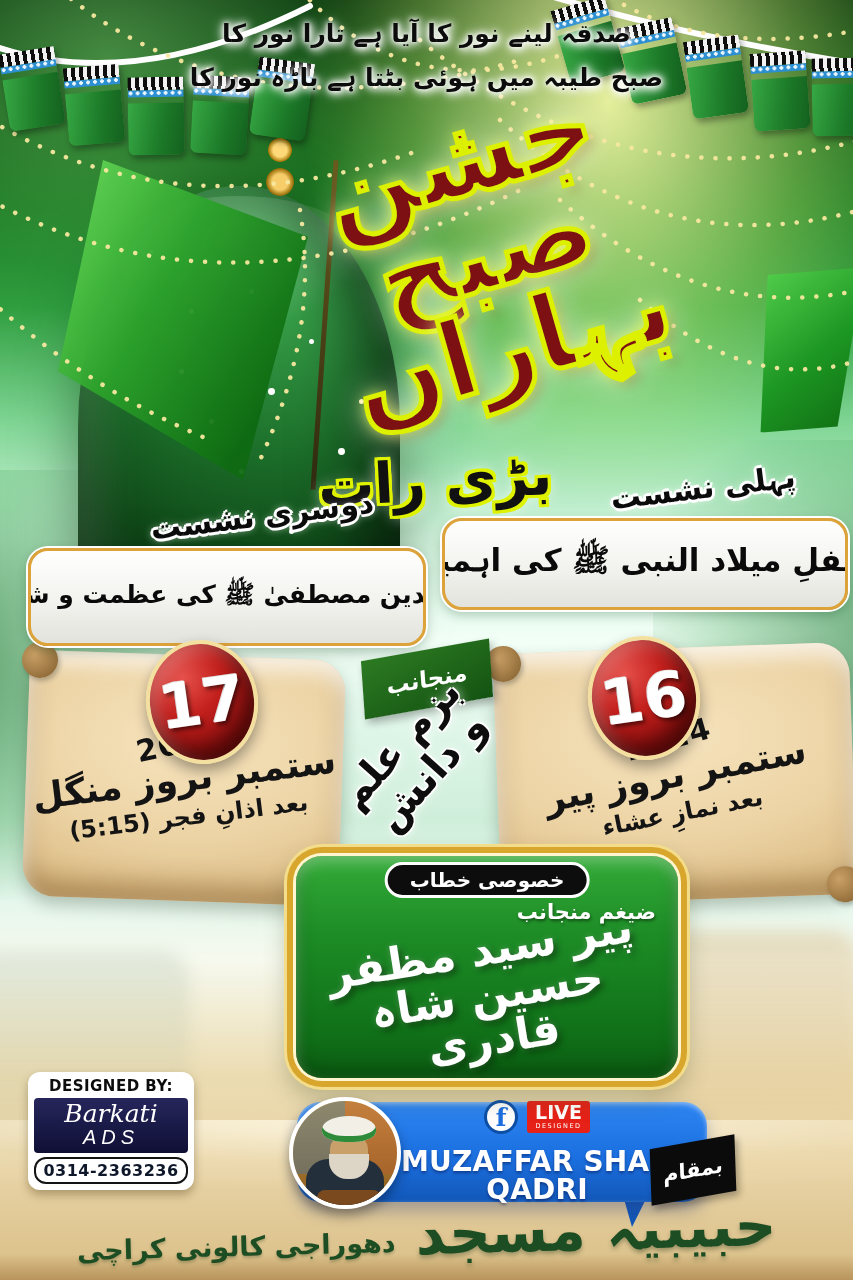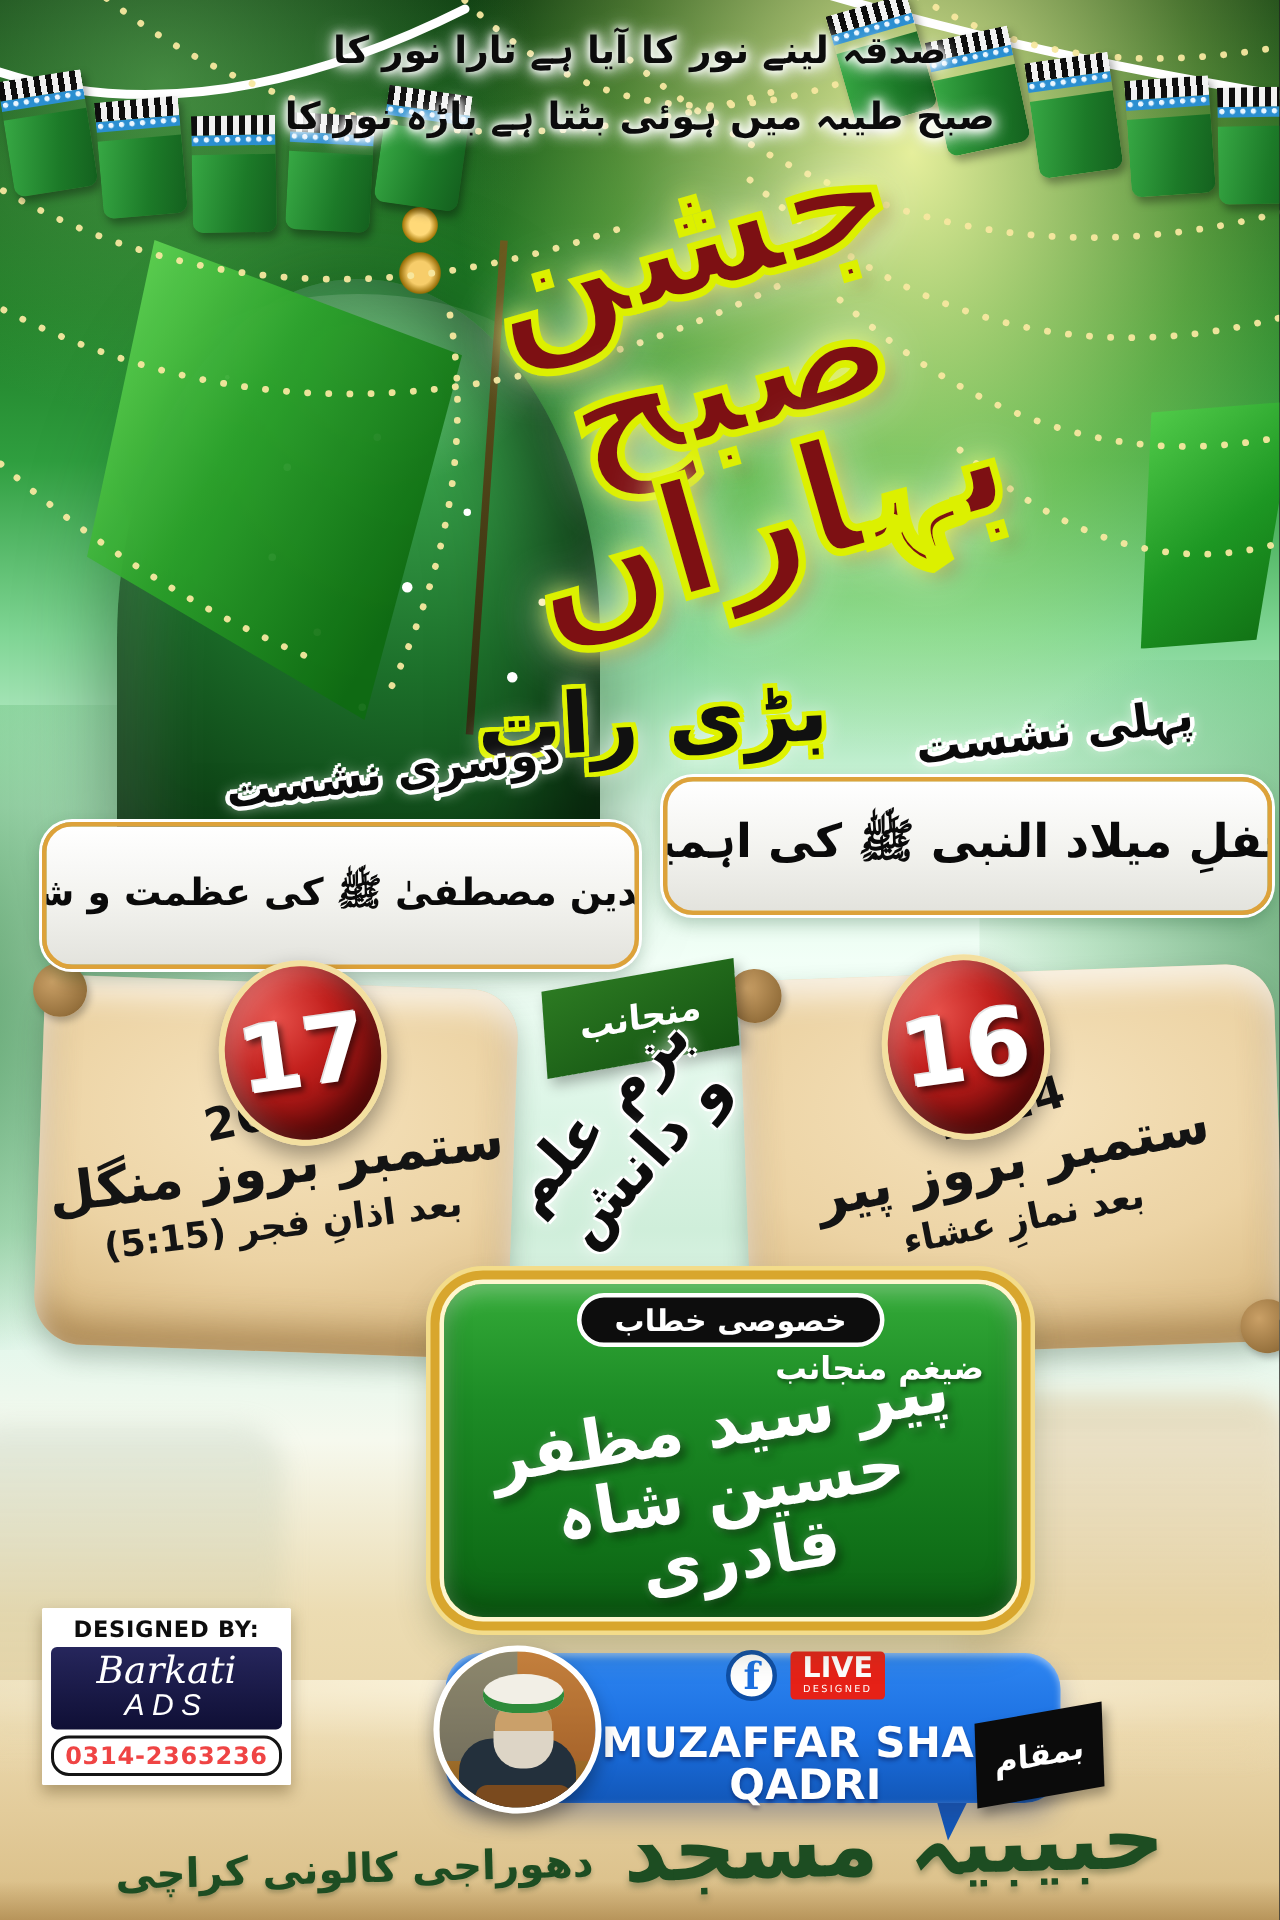--- a/index.html
+++ b/index.html
@@ -126,28 +126,28 @@
       inset 0 6px 14px rgba(255,255,255,.3), inset 0 -10px 18px rgba(0,40,0,.35);}
   .khitab-pill{position:absolute;top:6px;left:50%;transform:translateX(-50%);z-index:13;
     background:#0d0d0d;border:3px solid #fff;border-radius:22px;padding:3px 22px;color:#fff;
     font-size:20px;font-weight:bold;direction:rtl;white-space:nowrap;}
   .honorific{position:absolute;top:44px;right:22px;color:#fff;font-size:21px;font-weight:bold;direction:rtl;
     text-shadow:1px 2px 3px rgba(0,0,0,.45);}
   .speaker-name-urdu{position:absolute;left:6px;right:6px;top:62px;bottom:6px;display:flex;align-items:center;justify-content:center;
     transform:rotate(-9deg);direction:rtl;text-align:center;color:#fff;font-weight:bold;font-size:44px;line-height:1.02;
     text-shadow:3px 4px 6px rgba(0,40,0,.6),0 0 6px rgba(255,255,255,.25);}
   
-  .designer{left:28px;top:1072px;width:154px;z-index:12;background:#fff;border-radius:1px;padding:5px 6px 6px;
+  .designer{left:28px;top:1072px;width:154px;z-index:12;background:#fff;border-radius:12px;padding:5px 6px 6px;
     box-shadow:0 5px 10px rgba(90,70,30,.4);text-align:center;}
   .designer-heading{font-size:15px;font-weight:bold;color:#0d0d0d;letter-spacing:.5px;}
   .designer-brand{margin-top:3px;background:linear-gradient(180deg,#26265c,#0f0f35);border-radius:4px;color:#fff;padding:3px 4px 6px;}
   .brand-name{font-family:"DejaVu Serif",serif;font-style:italic;font-size:25px;line-height:1.05;}
   .brand-sub{font-family:Liberation Sans, sans-serif;font-style:italic;font-size:20px;letter-spacing:5px;line-height:1;}
   .designer-phone{margin-top:4px;background:#fff;border:2px solid #141414;border-radius:12px;
-    font-size:16px;font-weight:bold;color:#ef4444;padding:2px 0;letter-spacing:.5px;}
+    font-size:16px;font-weight:bold;color:#0f172a;padding:2px 0;letter-spacing:.5px;}
   
   .live-banner{left:297px;top:1102px;width:410px;height:100px;z-index:11;border-radius:24px;
     background:linear-gradient(180deg,#2e86f2 0%,#1b6fe0 55%,#1257b8 100%);
     box-shadow:0 9px 16px rgba(40,60,120,.35), inset 0 2px 5px rgba(255,255,255,.5);
     display:flex;flex-direction:column;justify-content:center;gap:14px;padding-left:70px;box-sizing:border-box;}
   .banner-row{display:flex;align-items:center;justify-content:center;gap:9px;}
   .fb-icon{width:34px;height:34px;border-radius:50%;background:#fff;border:3px solid #0d4ea6;
     display:flex;align-items:center;justify-content:center;color:#1b6fe0;
     font-family:"DejaVu Serif",serif;font-weight:bold;font-size:25px;line-height:1;box-sizing:border-box;}
   .live-badge{background:#e62117;color:#fff;border-radius:3px;padding:2px 8px 3px;text-align:center;line-height:1;}

